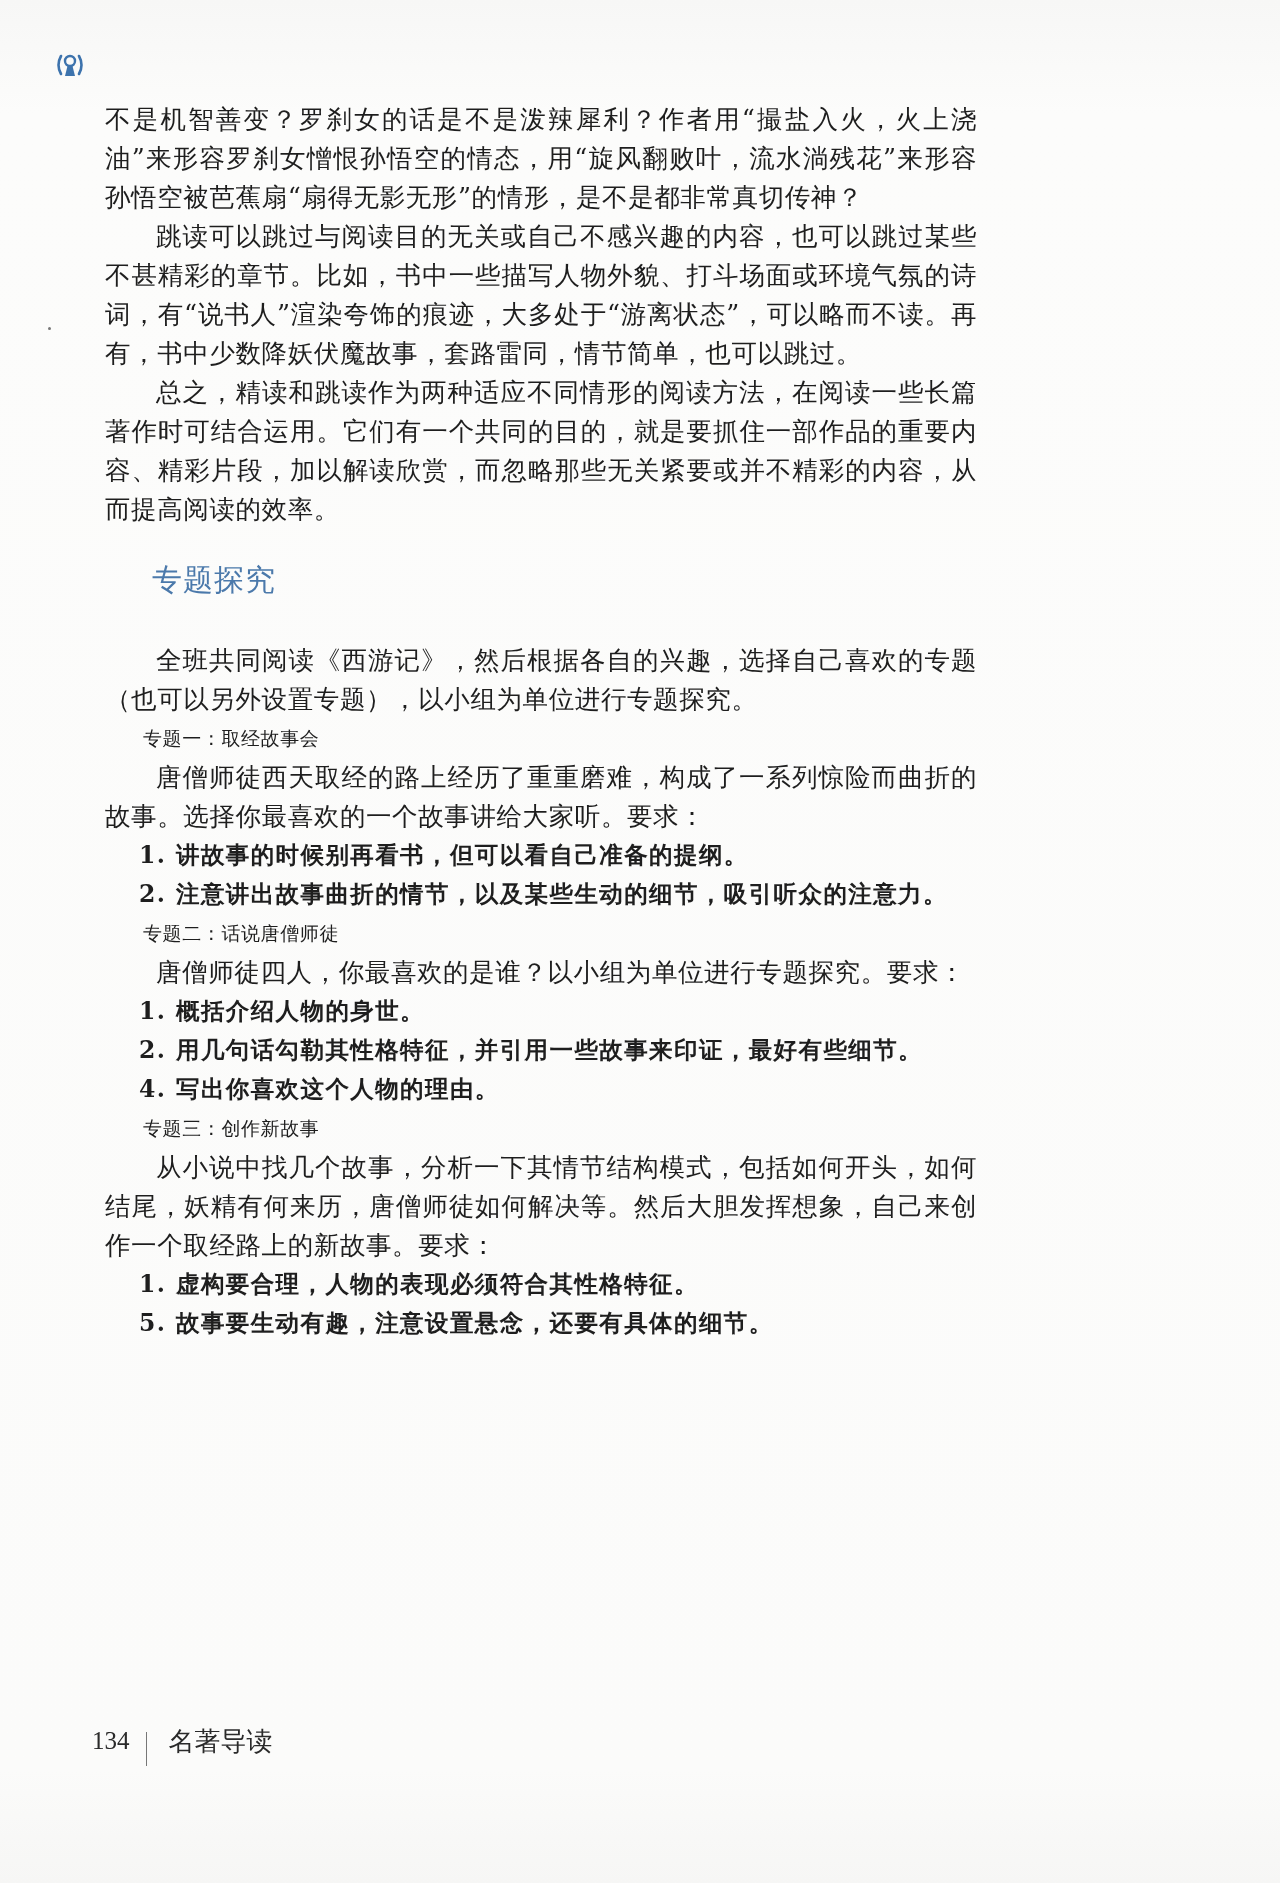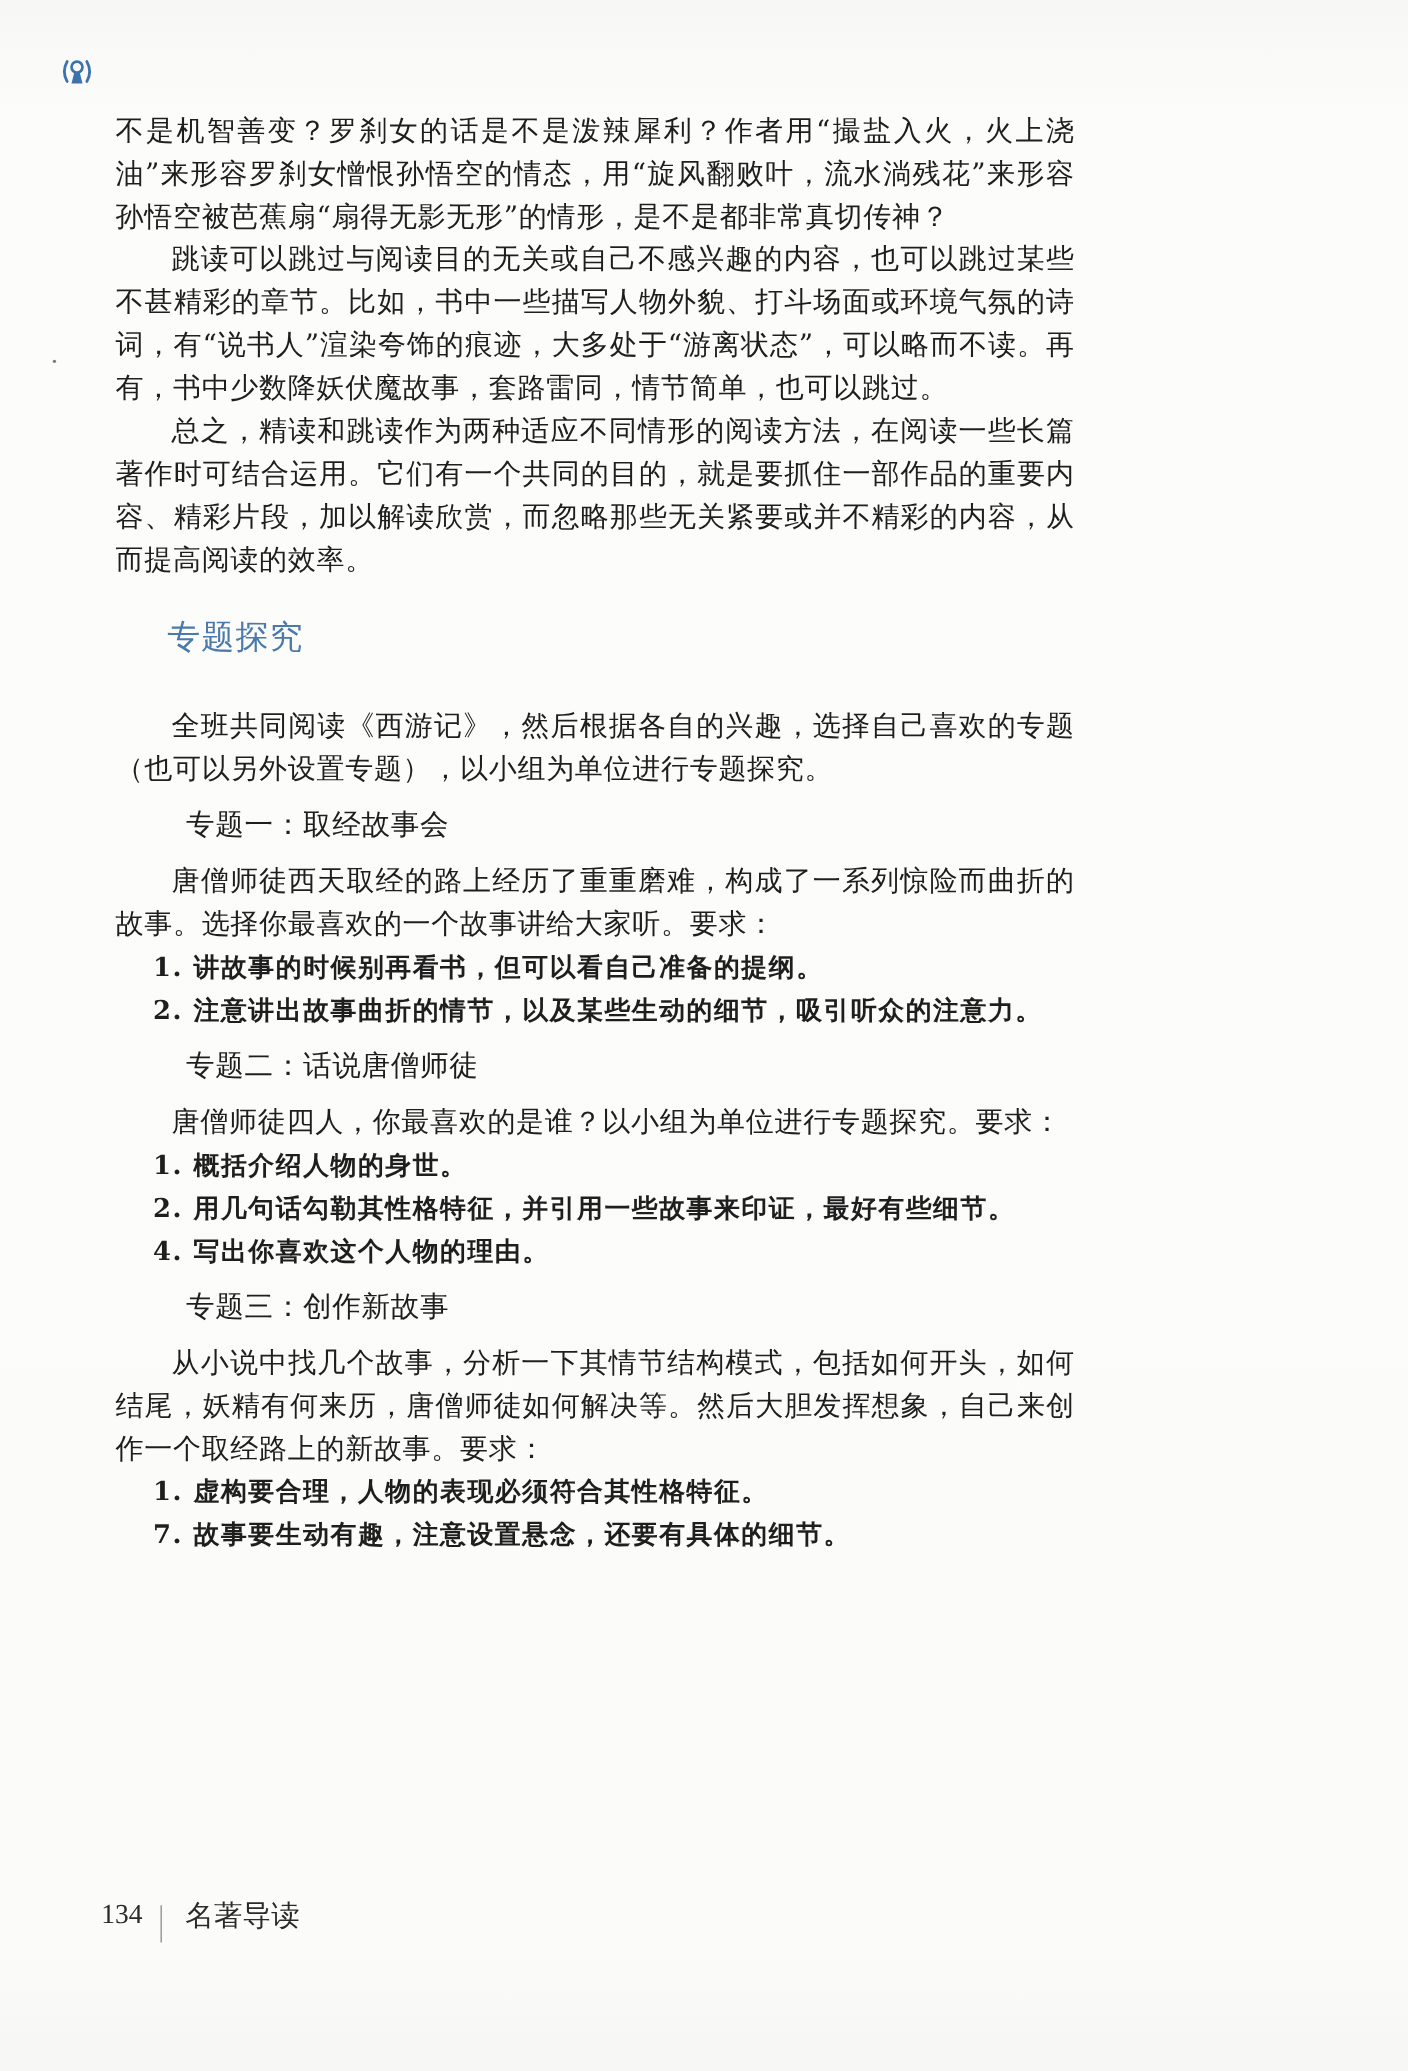--- a/index.html
+++ b/index.html
@@ -52,24 +52,24 @@
     font-family: "DejaVu Sans", "Liberation Sans", sans-serif;
     font-size: 30px;
     line-height: 40px;
     color: #4b79ab;
     letter-spacing: 1px;
     margin: 0;
     font-weight: normal;
     text-align: center;
   }
   .topic-title {
-    margin: 12px;
+    margin: 0;
     padding-left: 2em;
     font-family: "DejaVu Sans", "Liberation Sans", sans-serif;
-    font-size: 26px;
+    font-size: 19px;
   }
   .req-item {
     margin: 0;
     padding-left: 1.45em;
     font-size: 23.5px;
     letter-spacing: 1.4px;
     font-style: normal;
     font-weight: bold;
   }
   .footer {
@@ -146,21 +146,21 @@
       <p class="para indent">唐僧师徒四人，你最喜欢的是谁？以小组为单位进行专题探究。要求：</p>
       <p class="req-item">1. 概括介绍人物的身世。</p>
       <p class="req-item">2. 用几句话勾勒其性格特征，并引用一些故事来印证，最好有些细节。</p>
       <p class="req-item">4. 写出你喜欢这个人物的理由。</p>
     </div>
 
     <div>
       <p class="topic-title">专题三：创作新故事</p>
       <p class="para indent">从小说中找几个故事，分析一下其情节结构模式，包括如何开头，如何结尾，妖精有何来历，唐僧师徒如何解决等。然后大胆发挥想象，自己来创作一个取经路上的新故事。要求：</p>
       <p class="req-item">1. 虚构要合理，人物的表现必须符合其性格特征。</p>
-      <p class="req-item">7. 故事要生动有趣，注意设置悬念，还要有具体的细节。</p>
+      <p class="req-item">5. 故事要生动有趣，注意设置悬念，还要有具体的细节。</p>
     </div>
   </div>
 
   <div class="footer">
     <span class="page-number">134</span>
     <span class="divider"></span>
     <span class="book-title">名著导读</span>
   </div>
 
 </div>

